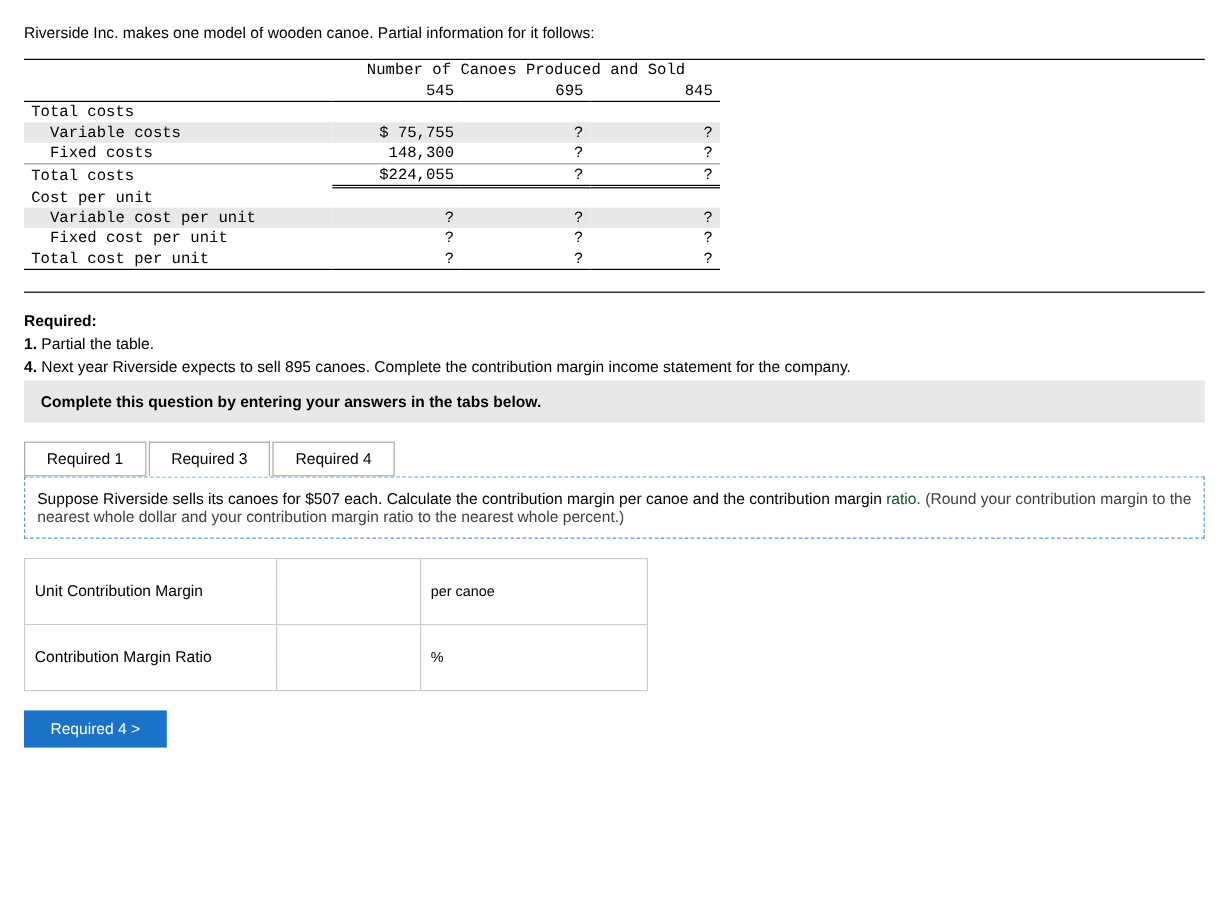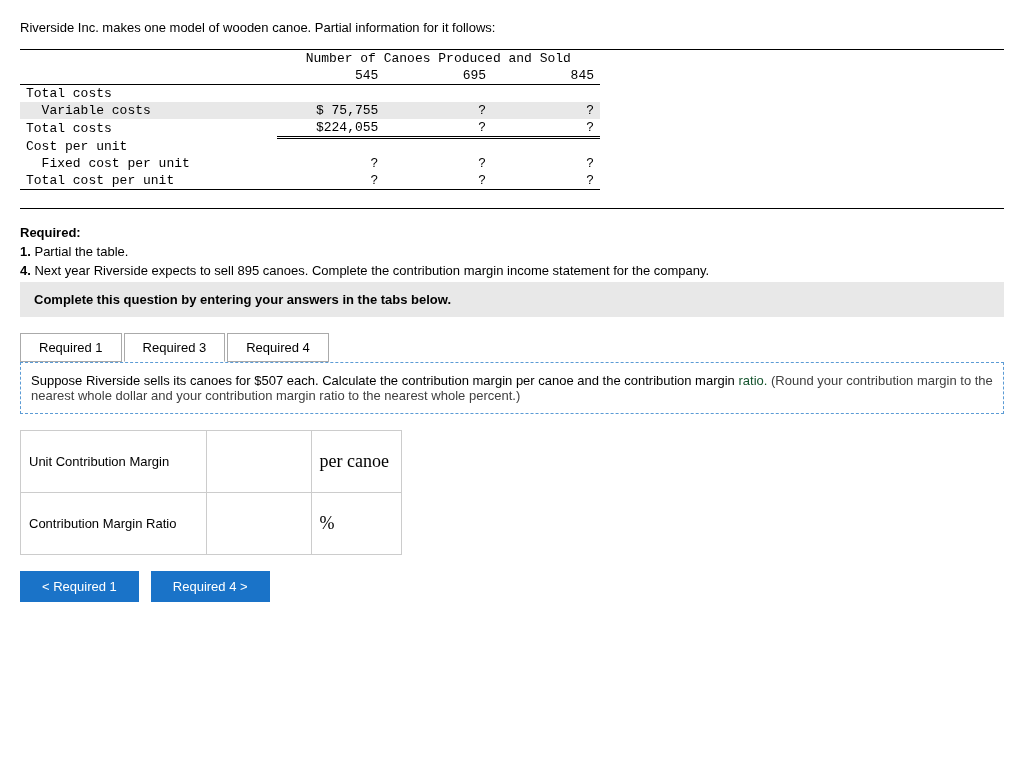--- a/index.html
+++ b/index.html
@@ -72,21 +72,21 @@
       padding: 10px 10px;
       font-family: Arial, sans-serif;
       font-size: 13px;
       margin-bottom: 16px;
       background: #fff;
     }
     .question-box .red-bold { color: #14532d; font-weight: normal; }
     .question-box .red-normal { color: #404040; }
 
     .input-section {
-      width: 382px;
+      width: 520px;
       border: 1px solid #ccc;
       margin-bottom: 16px;
     }
     .input-row {
       display: flex;
       flex-direction: row;
       align-items: stretch;
       border-bottom: 1px solid #ccc;
     }
     .input-row:last-child { border-bottom: none; }
@@ -111,22 +111,22 @@
       border: none;
       outline: none;
       padding: 4px 6px;
       font-size: 13px;
       font-family: Arial, sans-serif;
       background: #fff;
     }
     .input-unit {
       width: 100px;
       padding: 20px 8px;
-      font-family: Liberation Serif, serif;
-      font-size: 18px;
+      font-family: Liberation Sans, sans-serif;
+      font-size: 12px;
       display: flex;
       align-items: center;
     }
 
     .nav-buttons {
       display: flex;
       flex-direction: row;
       gap: 12px;
       margin-top: 4px;
     }
@@ -174,35 +174,47 @@
         <td class="col-val" style="border-top:1px solid #000;"></td>
       </tr>
 
       <tr style="background:#e8e8e8;">
         <td class="col-label">&nbsp;&nbsp;Variable costs</td>
         <td class="col-val">$ 75,755</td>
         <td class="col-val">?</td>
         <td class="col-val">?</td>
       </tr>
 
+      <tr>
+        <td class="col-label" style="border-bottom:1px solid #999;">&nbsp;&nbsp;Fixed costs</td>
+        <td class="col-val" style="border-bottom:1px solid #999;">&nbsp;148,300</td>
+        <td class="col-val" style="border-bottom:1px solid #999;">?</td>
+        <td class="col-val" style="border-bottom:1px solid #999;">?</td>
+      </tr>
 
       <tr>
         <td class="col-label">Total costs</td>
         <td class="col-val" style="border-bottom:3px double #000;">$224,055</td>
         <td class="col-val" style="border-bottom:3px double #000;">?</td>
         <td class="col-val" style="border-bottom:3px double #000;">?</td>
       </tr>
 
       <tr>
         <td class="col-label">Cost per unit</td>
         <td class="col-val"></td>
         <td class="col-val"></td>
         <td class="col-val"></td>
       </tr>
 
+      <tr style="background:#e8e8e8;">
+        <td class="col-label">&nbsp;&nbsp;Variable cost per unit</td>
+        <td class="col-val">?</td>
+        <td class="col-val">?</td>
+        <td class="col-val">?</td>
+      </tr>
 
       <tr>
         <td class="col-label">&nbsp;&nbsp;Fixed cost per unit</td>
         <td class="col-val">?</td>
         <td class="col-val">?</td>
         <td class="col-val">?</td>
       </tr>
 
       <tr>
         <td class="col-label" style="border-bottom:1px solid #000;">Total cost per unit</td>
@@ -252,18 +264,15 @@
     <div class="input-label">Contribution Margin Ratio</div>
     <div class="input-field-wrap">
       <input type="text" value="" style="">
     </div>
     <div class="input-unit">%</div>
   </div>
 </div>
 
 <div class="nav-buttons">
   <button class="nav-btn">
-    <span>&lt; Required 1</span>
-  </button>
-  <button class="nav-btn">
     <span>Required 4 &gt;</span>
   </button>
 </div>
 
 </body></html>

